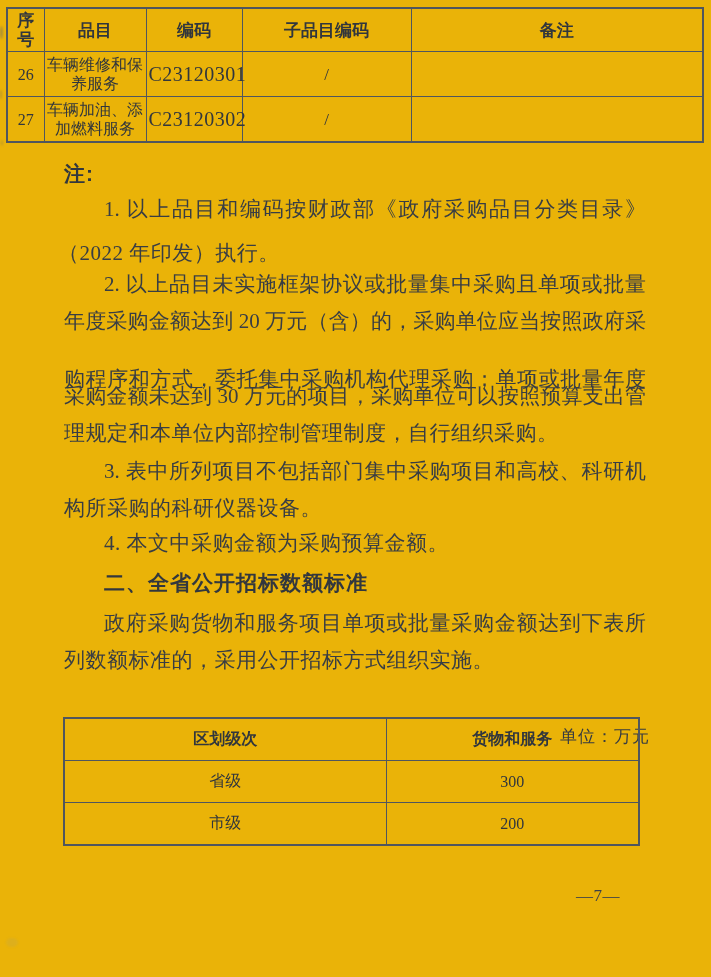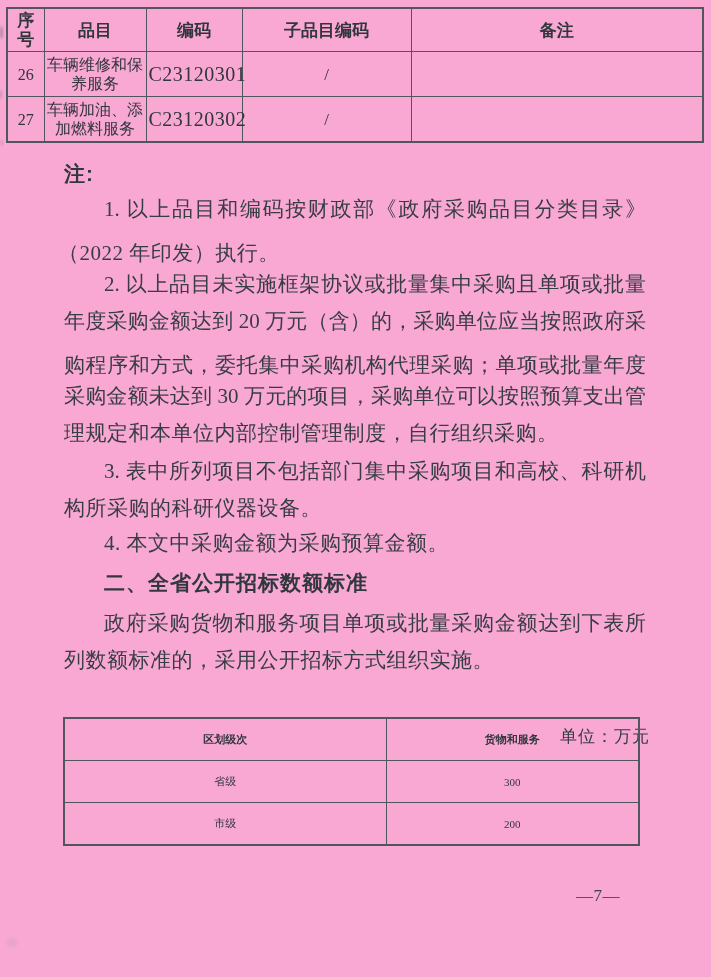--- a/index.html
+++ b/index.html
@@ -1,19 +1,19 @@
 <!DOCTYPE html>
 <html><head>
 <meta charset="utf-8">
 <style>
   html,body{margin:0;padding:0;background:#e8e8e6;}
   .page{
     position:relative;
     width:711px;height:977px;
-    background:#f9a8d4;
+    background:#eab308;
     overflow:hidden;
     font-family:"Liberation Serif", serif;
     color:#383d44;
   }
   
   table{border-collapse:collapse;table-layout:fixed;}
   .t1{
     position:absolute;left:6px;top:7px;width:696px;
     border:2px solid #50565e;
   }
@@ -53,21 +53,21 @@
     text-align:right;font-size:17px;letter-spacing:1px;color:#363b42;margin-top:36px;
   }
   
   .t2{
     position:absolute;left:63px;top:717px;width:575px;
     border:2px solid #50565e;
   }
   .t2 th,.t2 td{
     border:1px solid #50565e;
     text-align:center;vertical-align:middle;
-    font-size:11px;color:#31363d;
+    font-size:16px;color:#31363d;
   }
   .t2 th{font-weight:700;height:39px;}
   .t2 td{height:39px;}
   
   .pageno{
     position:absolute;left:576px;top:886px;
     font-size:17px;color:#3c4149;letter-spacing:0.5px;
   }
   
   .speck{position:absolute;border-radius:50%;filter:blur(1px);}
@@ -115,21 +115,21 @@
       </tr>
     </tbody>
   </table>
 
   <div class="line bold-sans" style="top:161px">注:</div>
 
   <div class="line indent full" style="top:196px">1. 以上品目和编码按财政部《政府采购品目分类目录》</div>
   <div class="line" style="top:240px;left:58px">（2022 年印发）执行。</div>
   <div class="line indent full" style="top:271px">2. 以上品目未实施框架协议或批量集中采购且单项或批量</div>
   <div class="line full" style="top:308px">年度采购金额达到 20 万元（含）的，采购单位应当按照政府采</div>
-  <div class="line full" style="top:352px">购程序和方式，委托集中采购机构代理采购；单项或批量年度</div>
+  <div class="line full" style="top:366px">购程序和方式，委托集中采购机构代理采购；单项或批量年度</div>
   <div class="line full" style="top:383px">采购金额未达到 30 万元的项目，采购单位可以按照预算支出管</div>
   <div class="line" style="top:420px">理规定和本单位内部控制管理制度，自行组织采购。</div>
   <div class="line indent full" style="top:458px">3. 表中所列项目不包括部门集中采购项目和高校、科研机</div>
   <div class="line" style="top:495px">构所采购的科研仪器设备。</div>
   <div class="line indent" style="top:530px">4. 本文中采购金额为采购预算金额。</div>
 
   <div class="line indent full" style="top:610px">政府采购货物和服务项目单项或批量采购金额达到下表所</div>
   <div class="line indent bold-sans" style="top:570px">二、全省公开招标数额标准</div>
   <div class="line" style="top:647px">列数额标准的，采用公开招标方式组织实施。</div>
 

